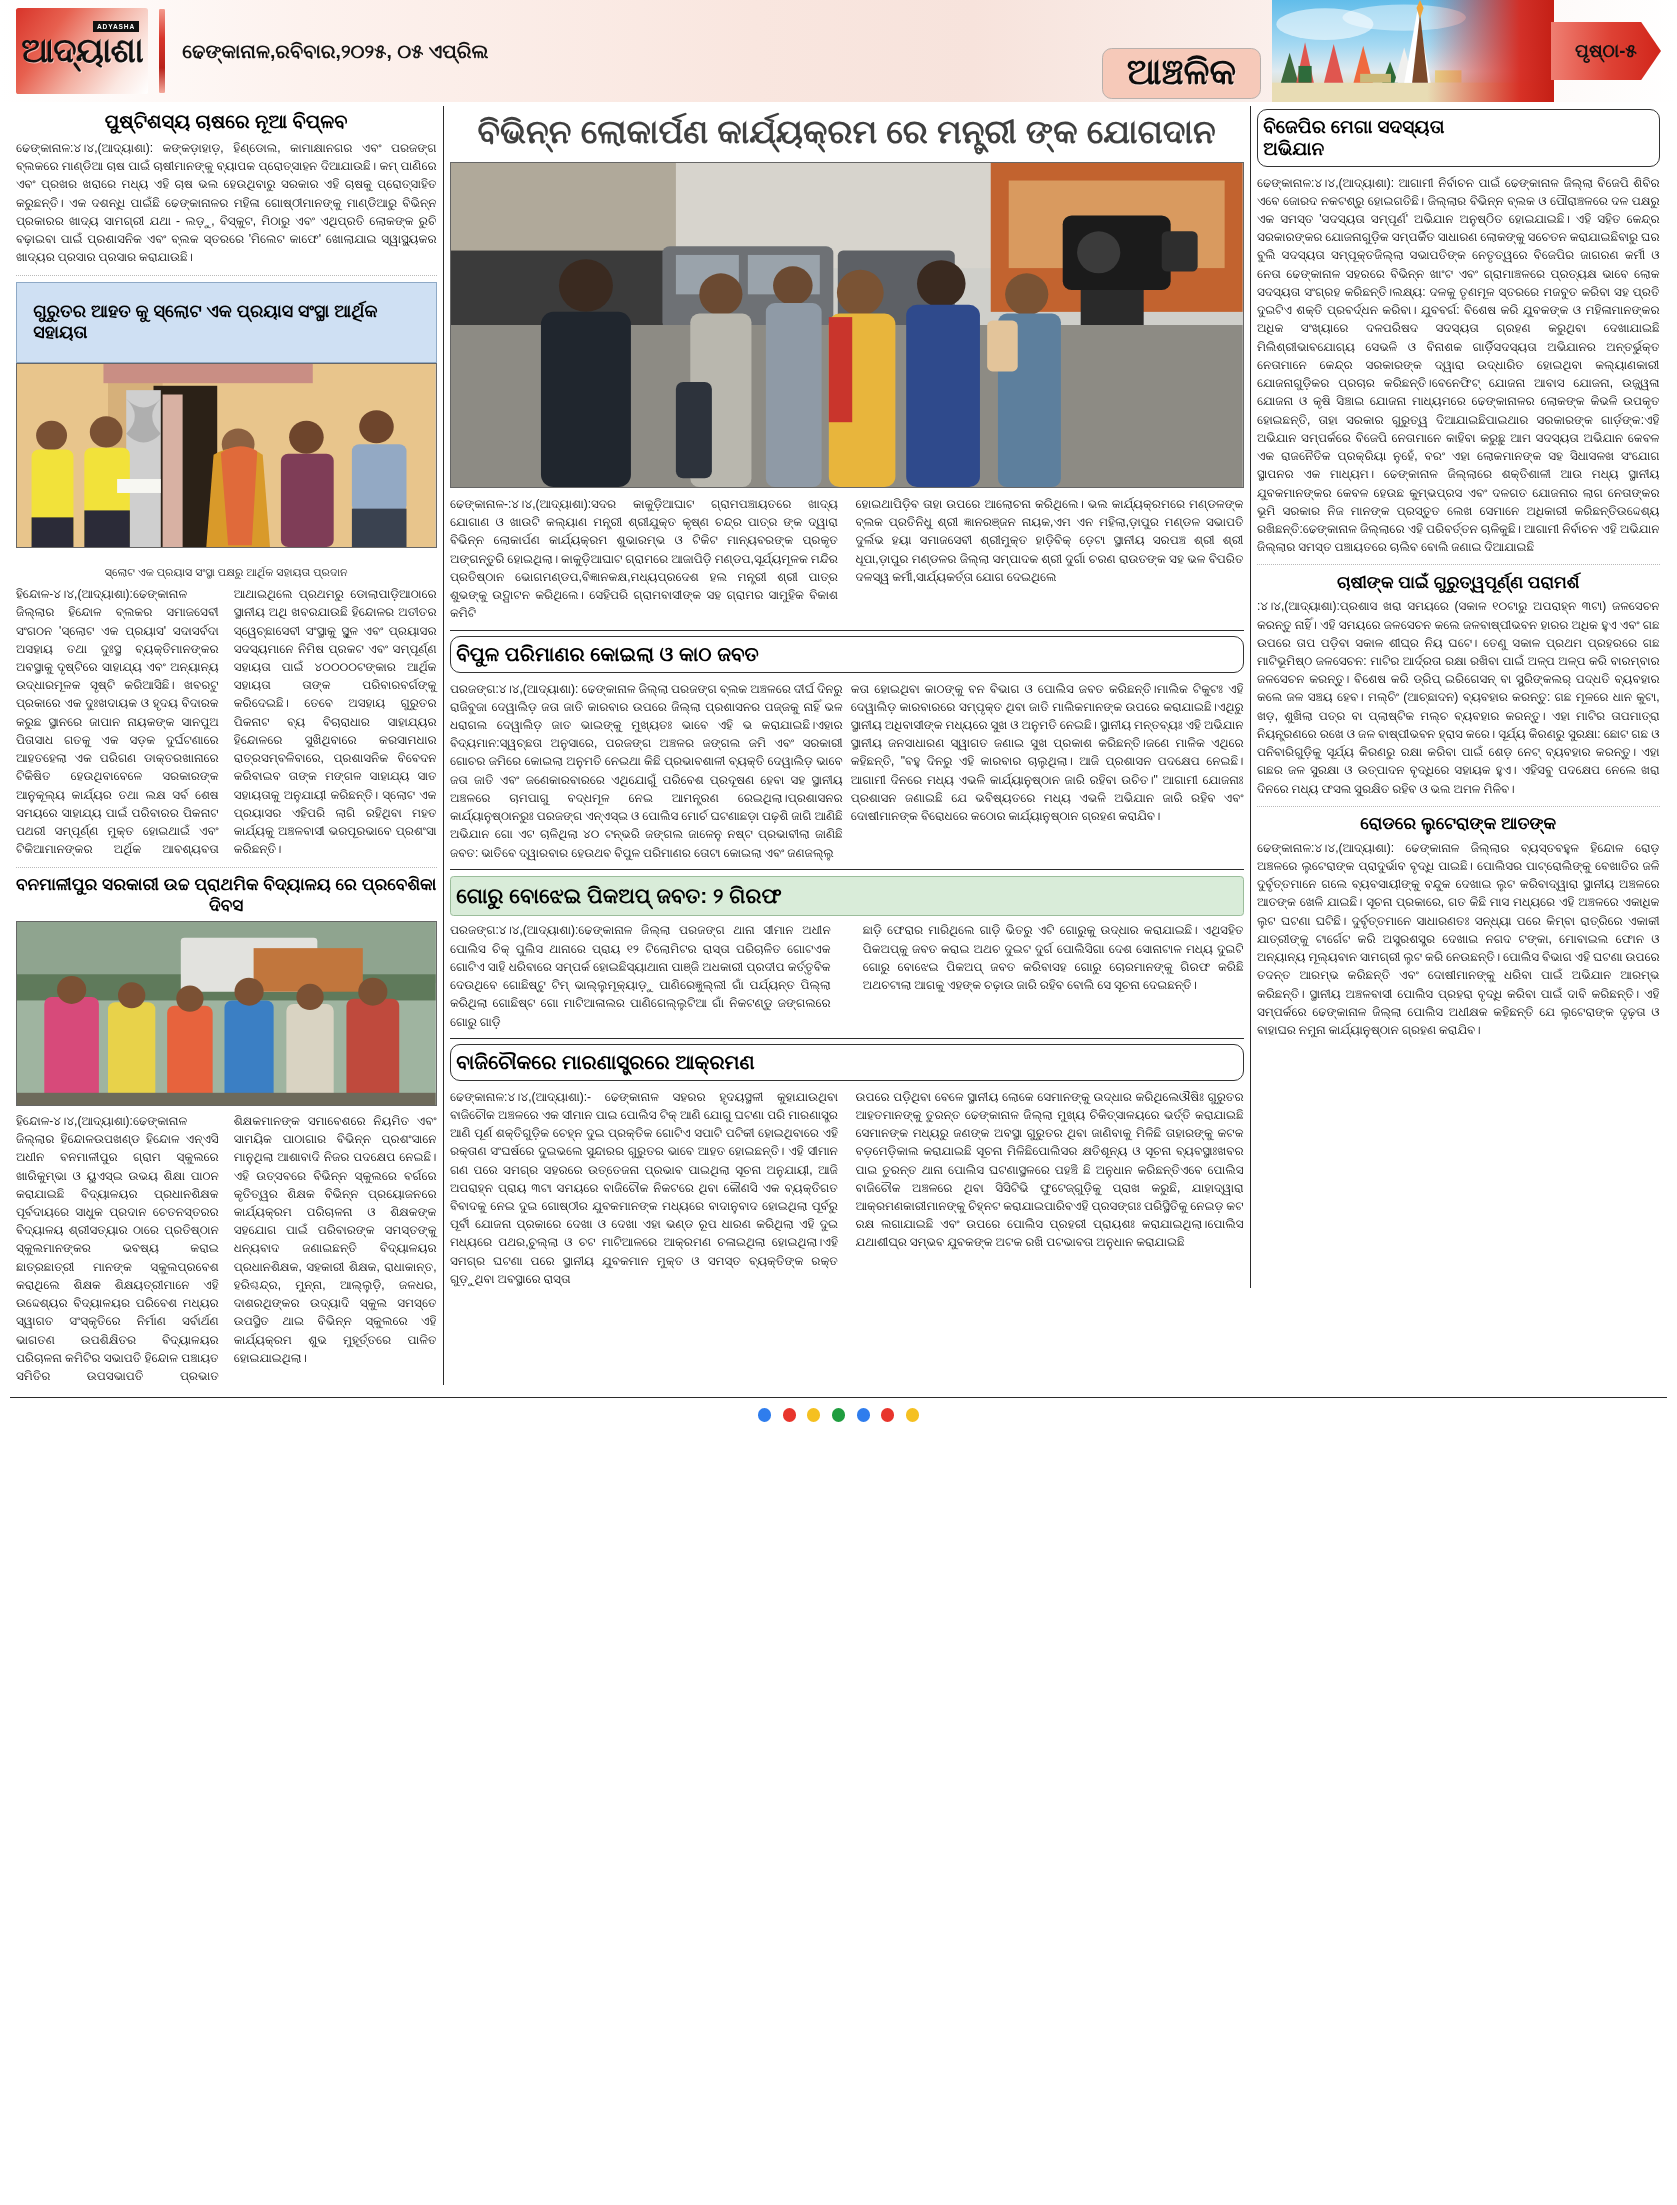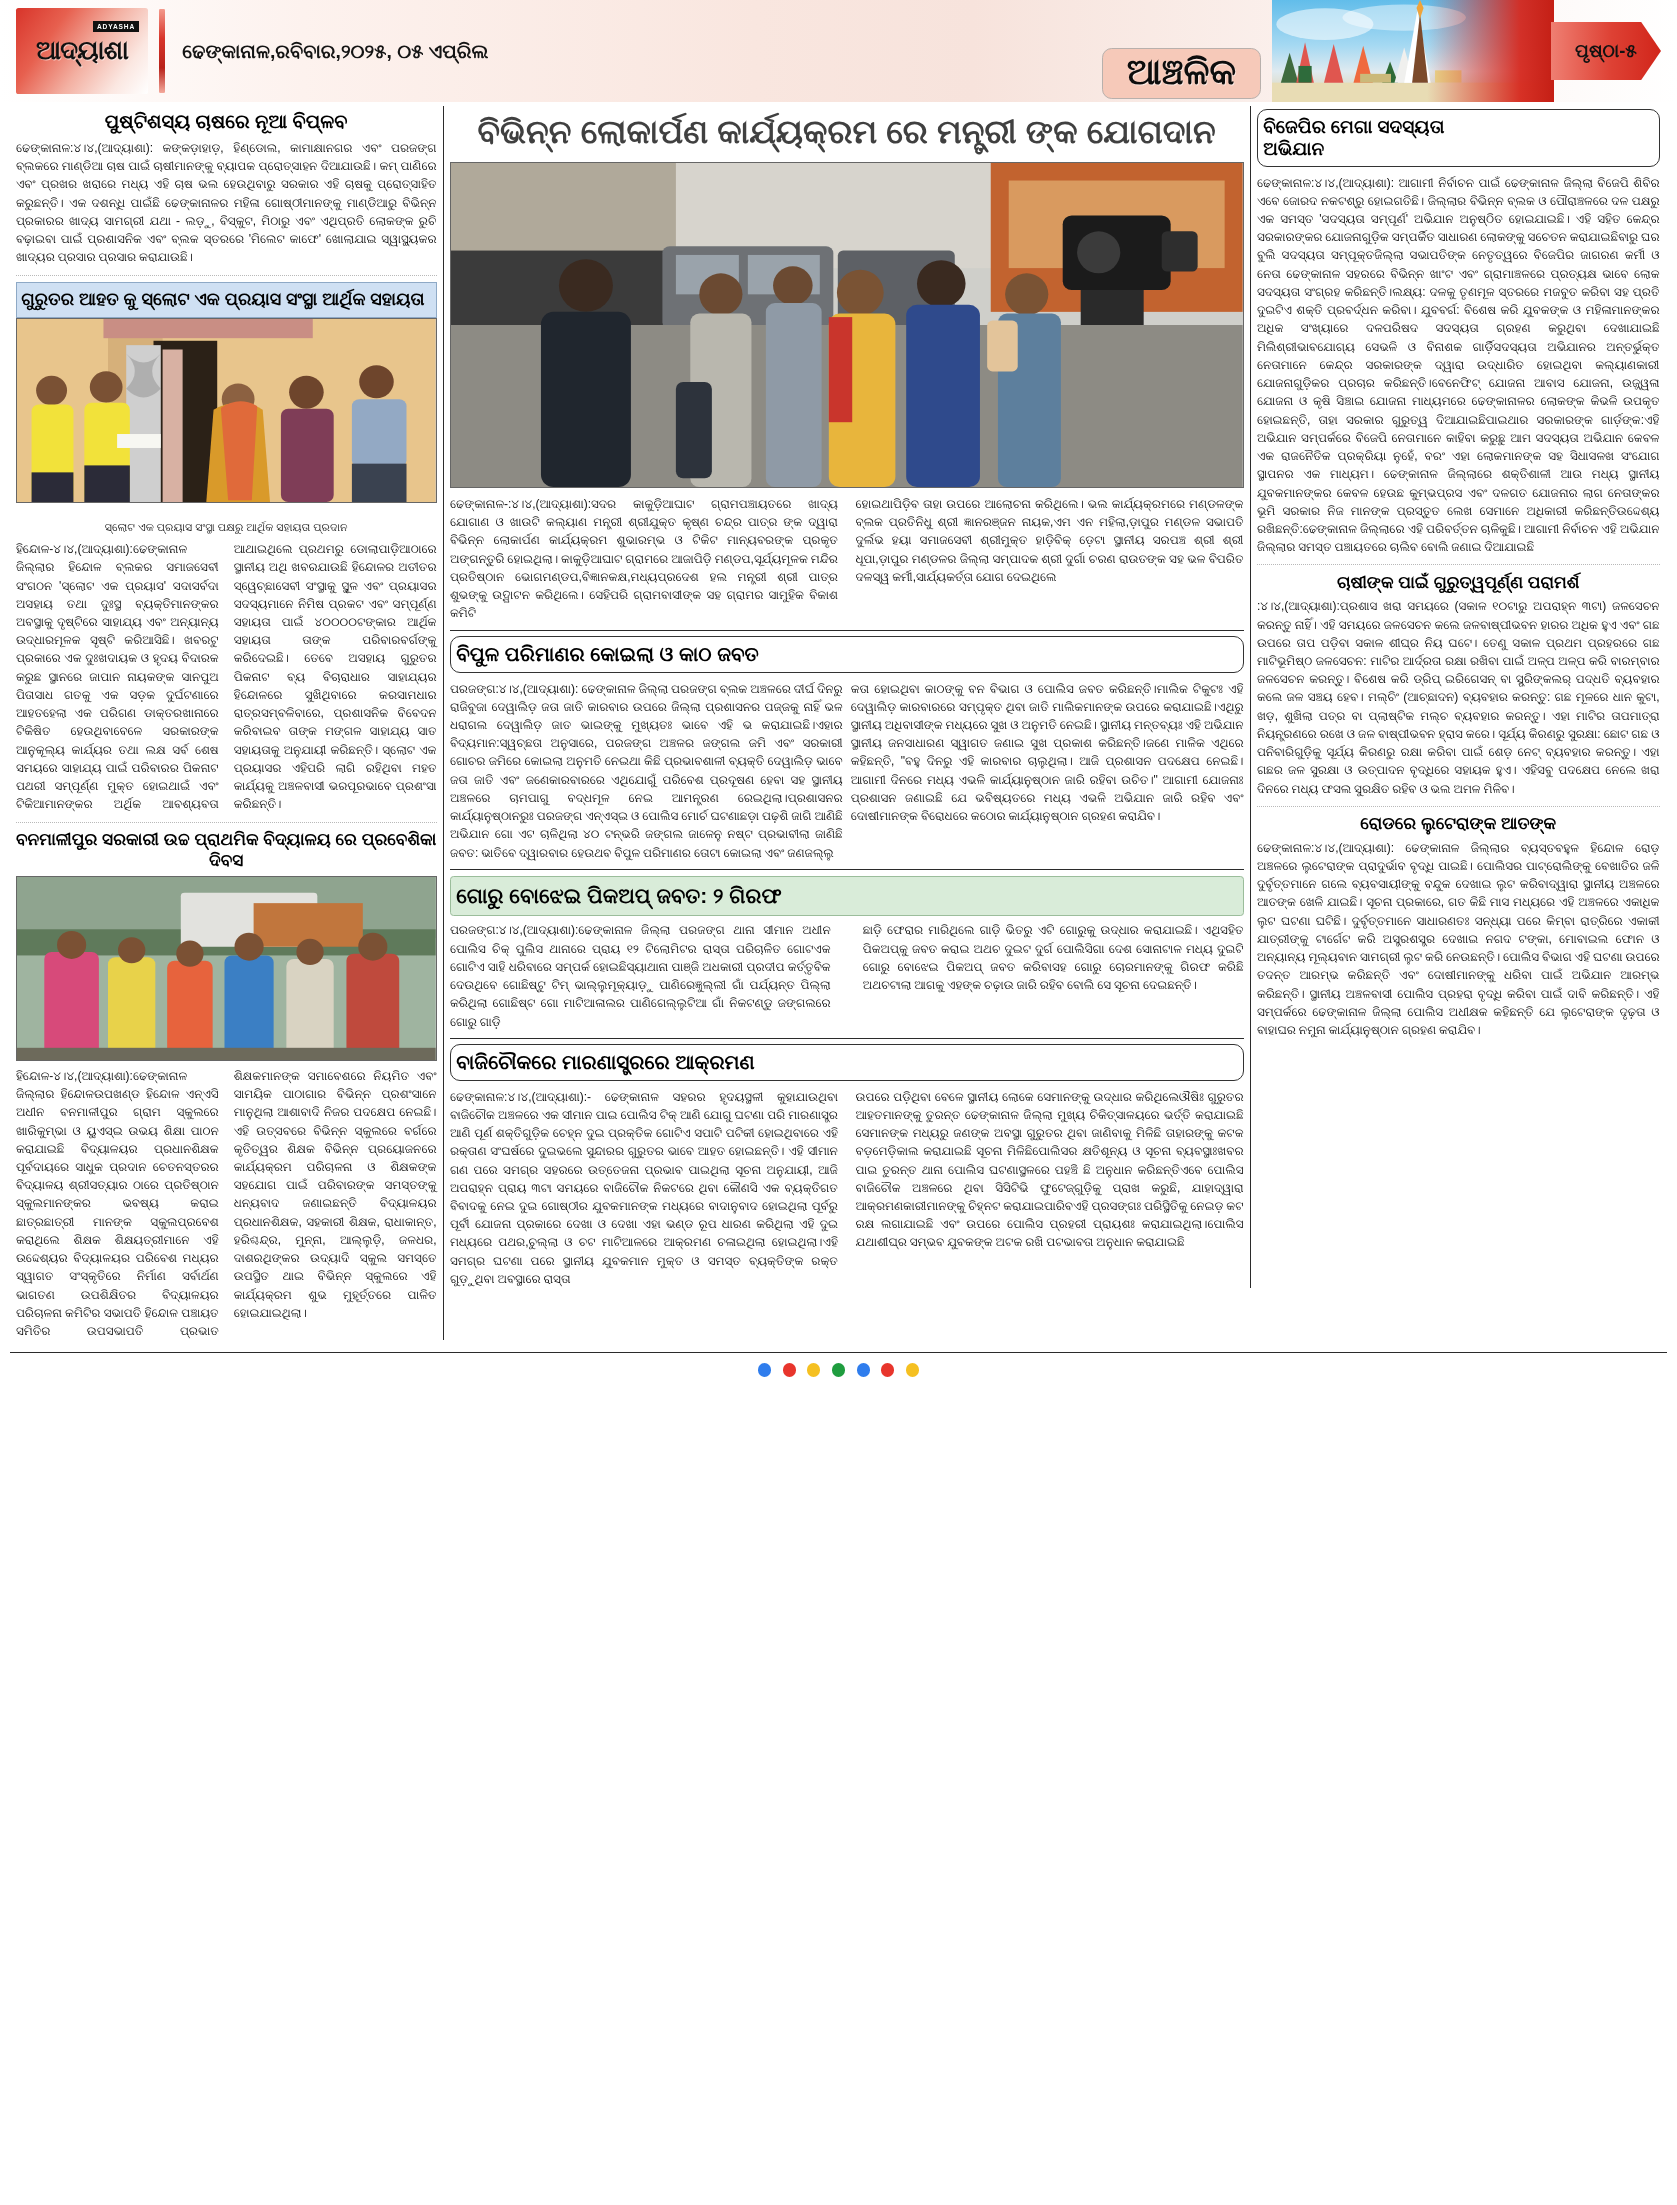--- a/index.html
+++ b/index.html
@@ -31,21 +31,21 @@
   .logo-block {
     width: 132px;
     margin: 8px 0 8px 16px;
     border-radius: 2.6px;
     background: linear-gradient(125deg,#d8342a 0%,#e7604f 28%,#f3b0a2 55%,#fbe7e1 80%,#ffffff 100%);
     display: flex; align-items: center; justify-content: center;
     position: relative;
     flex: 0 0 auto;
   }
   .logo-word {
-    font-size: 26px;
+    font-size: 34px;
     font-weight: bold;
     color: #111;
     letter-spacing: -0.9px;
     text-shadow: 0.9px 0.9px 0 rgba(255,255,255,.55);
     line-height: 1;
     padding-bottom: 2.6px;
   }
   .logo-tag {
     position: absolute;
     top: 13.2px; right: 8.8px;
@@ -136,21 +136,21 @@
     text-align: center; line-height: 1.25;
     margin: 3.5px 0 4.4px 0;
   }
 
   .box-blue {
     background: #cfe0f3;
     border: 0.9px solid #8ea9c6;
     padding: 6.2px 4.4px 7px 4.4px;
     margin: 4.4px 0 0 0;
   }
-  .box-blue h3 { margin: 0; font-size: 17.6px; }
+  .box-blue h3 { margin: 12px; font-size: 17.6px; }
 
   .box-green {
     background: #d9ecd9;
     border: 0.9px solid #9bbd9b;
     border-radius: 3.5px;
     padding: 7px 5.3px;
     margin: 6.2px 0 5.3px 0;
   }
   .box-green h2 { margin: 0; font-size: 21px; }
 

